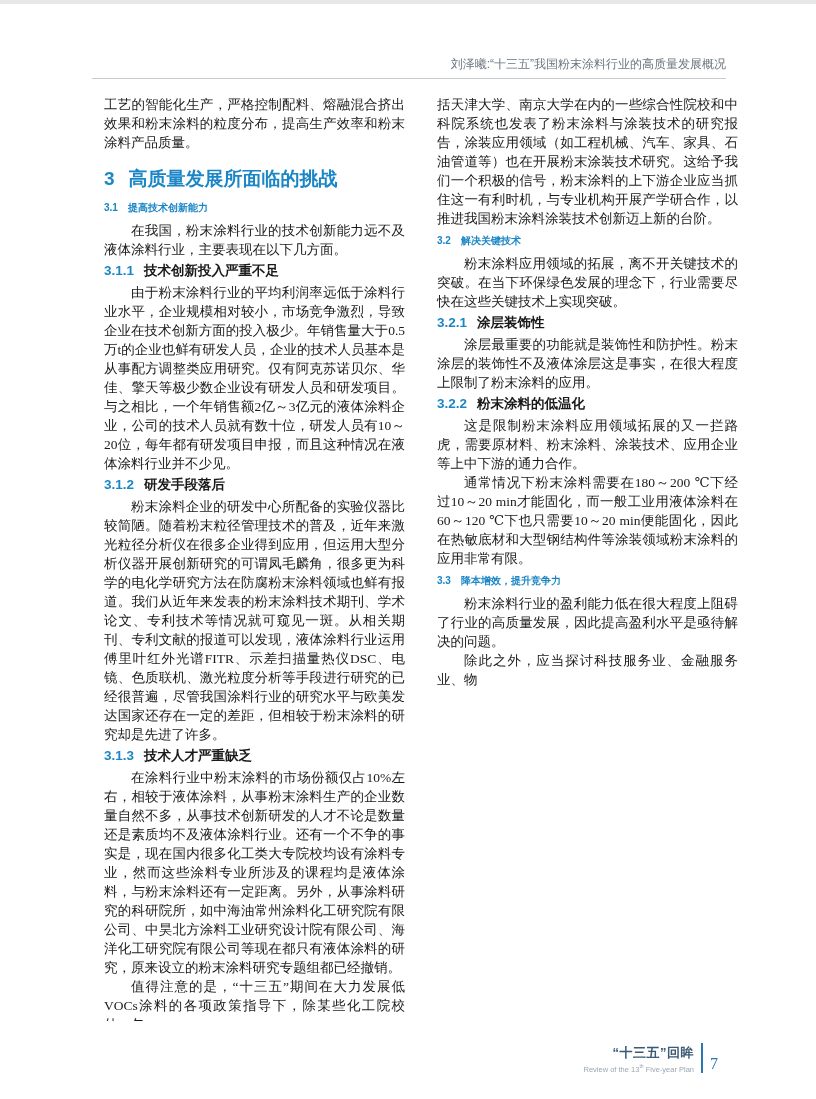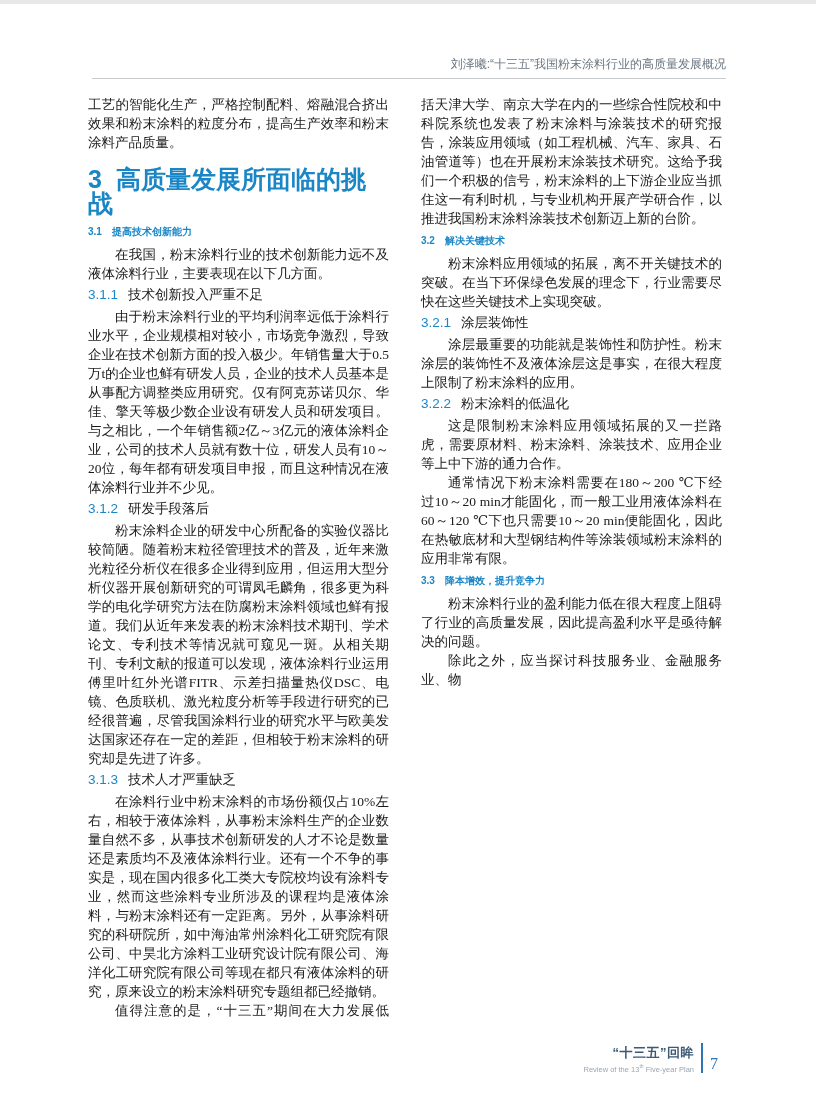--- a/index.html
+++ b/index.html
@@ -11,40 +11,40 @@
   .running-header {
     position:absolute; top:52px; left:92px; width:634px;
     text-align:right; font-size:12px; color:#6a7680;
     font-family:"Liberation Sans","DejaVu Sans",sans-serif;
   }
   .header-rule {
     position:absolute; top:74px; left:92px; width:634px; height:1px;
     background:#c9ccce;
   }
   .columns {
-    position:absolute; top:91px; left:88px; width:634px; height:926px;
+    position:absolute; top:91px; left:104px; width:634px; height:926px;
     display:flex; gap:32px; overflow:hidden;
   }
   .col { width:307px; }
   .para {
     margin:0; font-size:13.5px; line-height:19px;
     text-align:justify; text-indent:2em;
   }
   .para.cont { text-indent:0; }
   .h1 {
-    margin:15px 0 7px; font-size:25px; font-weight:bold; color:#1a86c6;
+    margin:15px 0 7px; font-size:19px; font-weight:bold; color:#1a86c6;
     font-family:"Liberation Sans","DejaVu Sans",sans-serif; line-height:24px;
   }
   .h1 .h-num { margin-right:14px; }
   .h2 {
     margin:3px 0 3px; font-size:10px; font-weight:bold; color:#1a86c6;
     font-family:"Liberation Sans","DejaVu Sans",sans-serif; line-height:20px;
   }
   .h2 .h-num { margin-right:10px; }
-  .h3 { margin:2px 0; font-size:13.5px; line-height:20px; font-weight:normal; }
+  .h3 { margin:2px 0; font-size:13.5px; line-height:20px; font-weight:bold; }
   .h3 .h-num {
     color:#1a86c6; font-family:"Liberation Sans","DejaVu Sans",sans-serif;
     margin-right:10px;
   }
   .h3 .h-title { color:#1a1a1a; }
   .footer {
     position:absolute; right:98px; bottom:30px;
     display:flex; align-items:flex-end;
   }
   .footer-titles {

